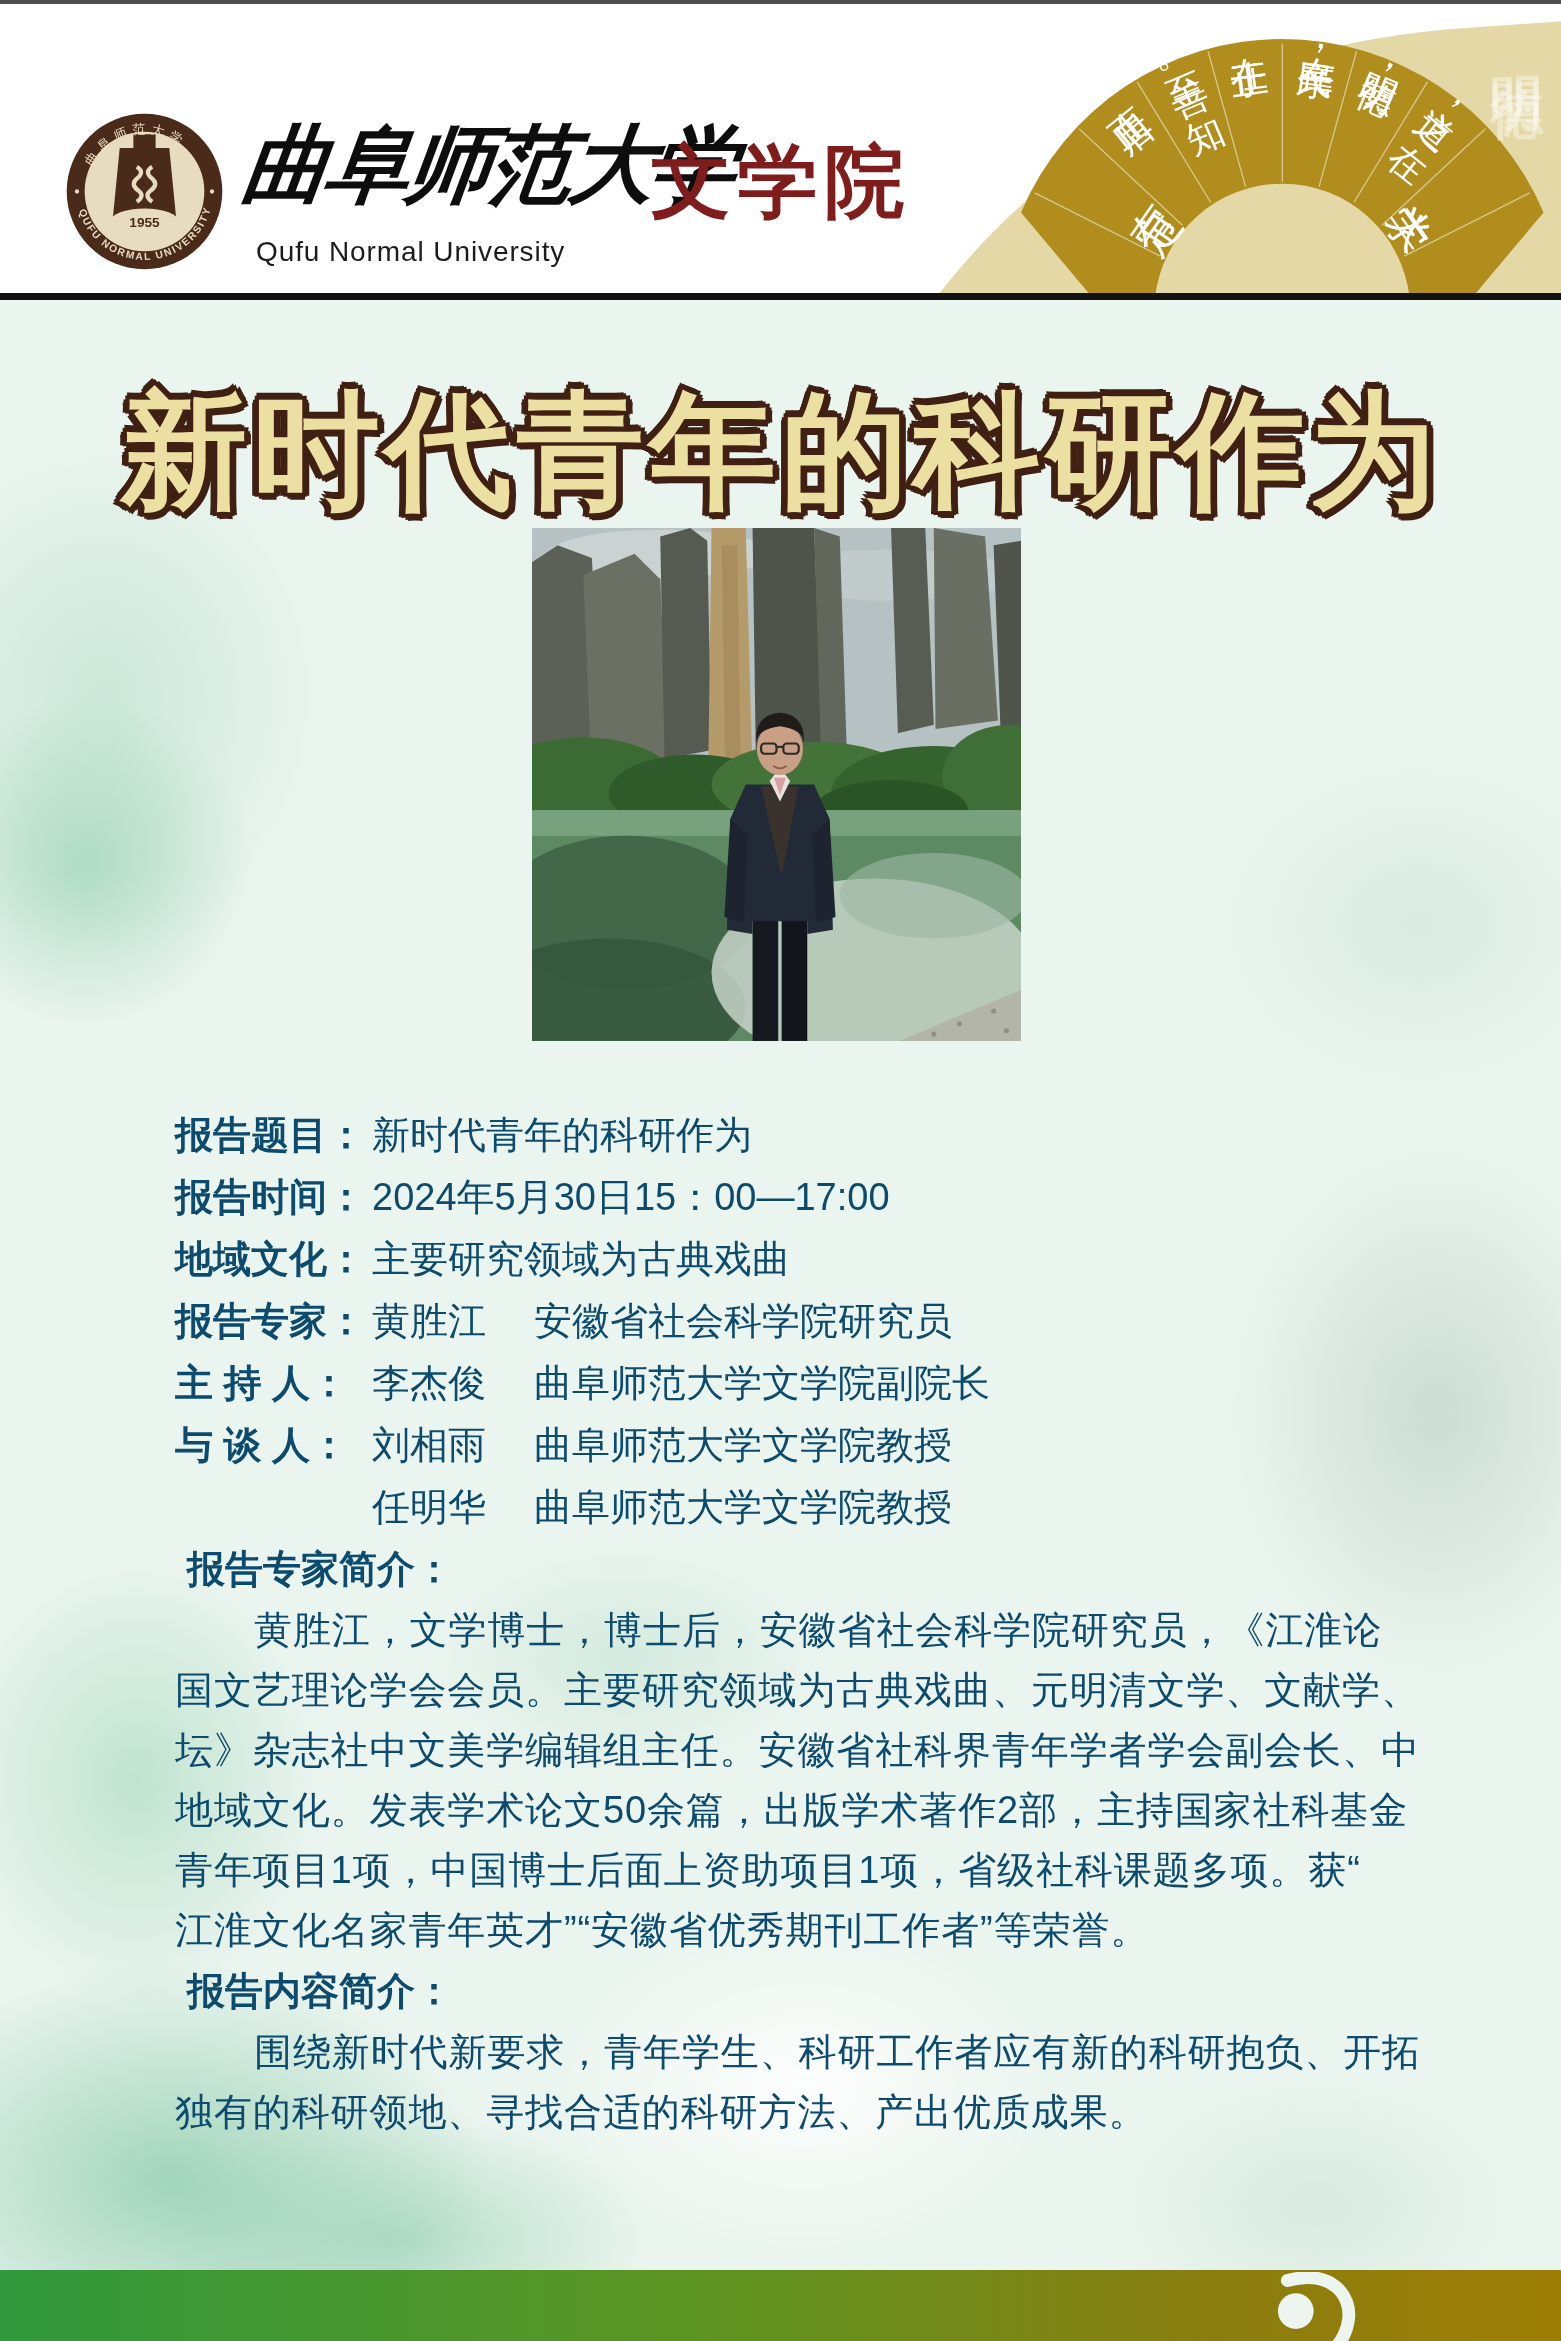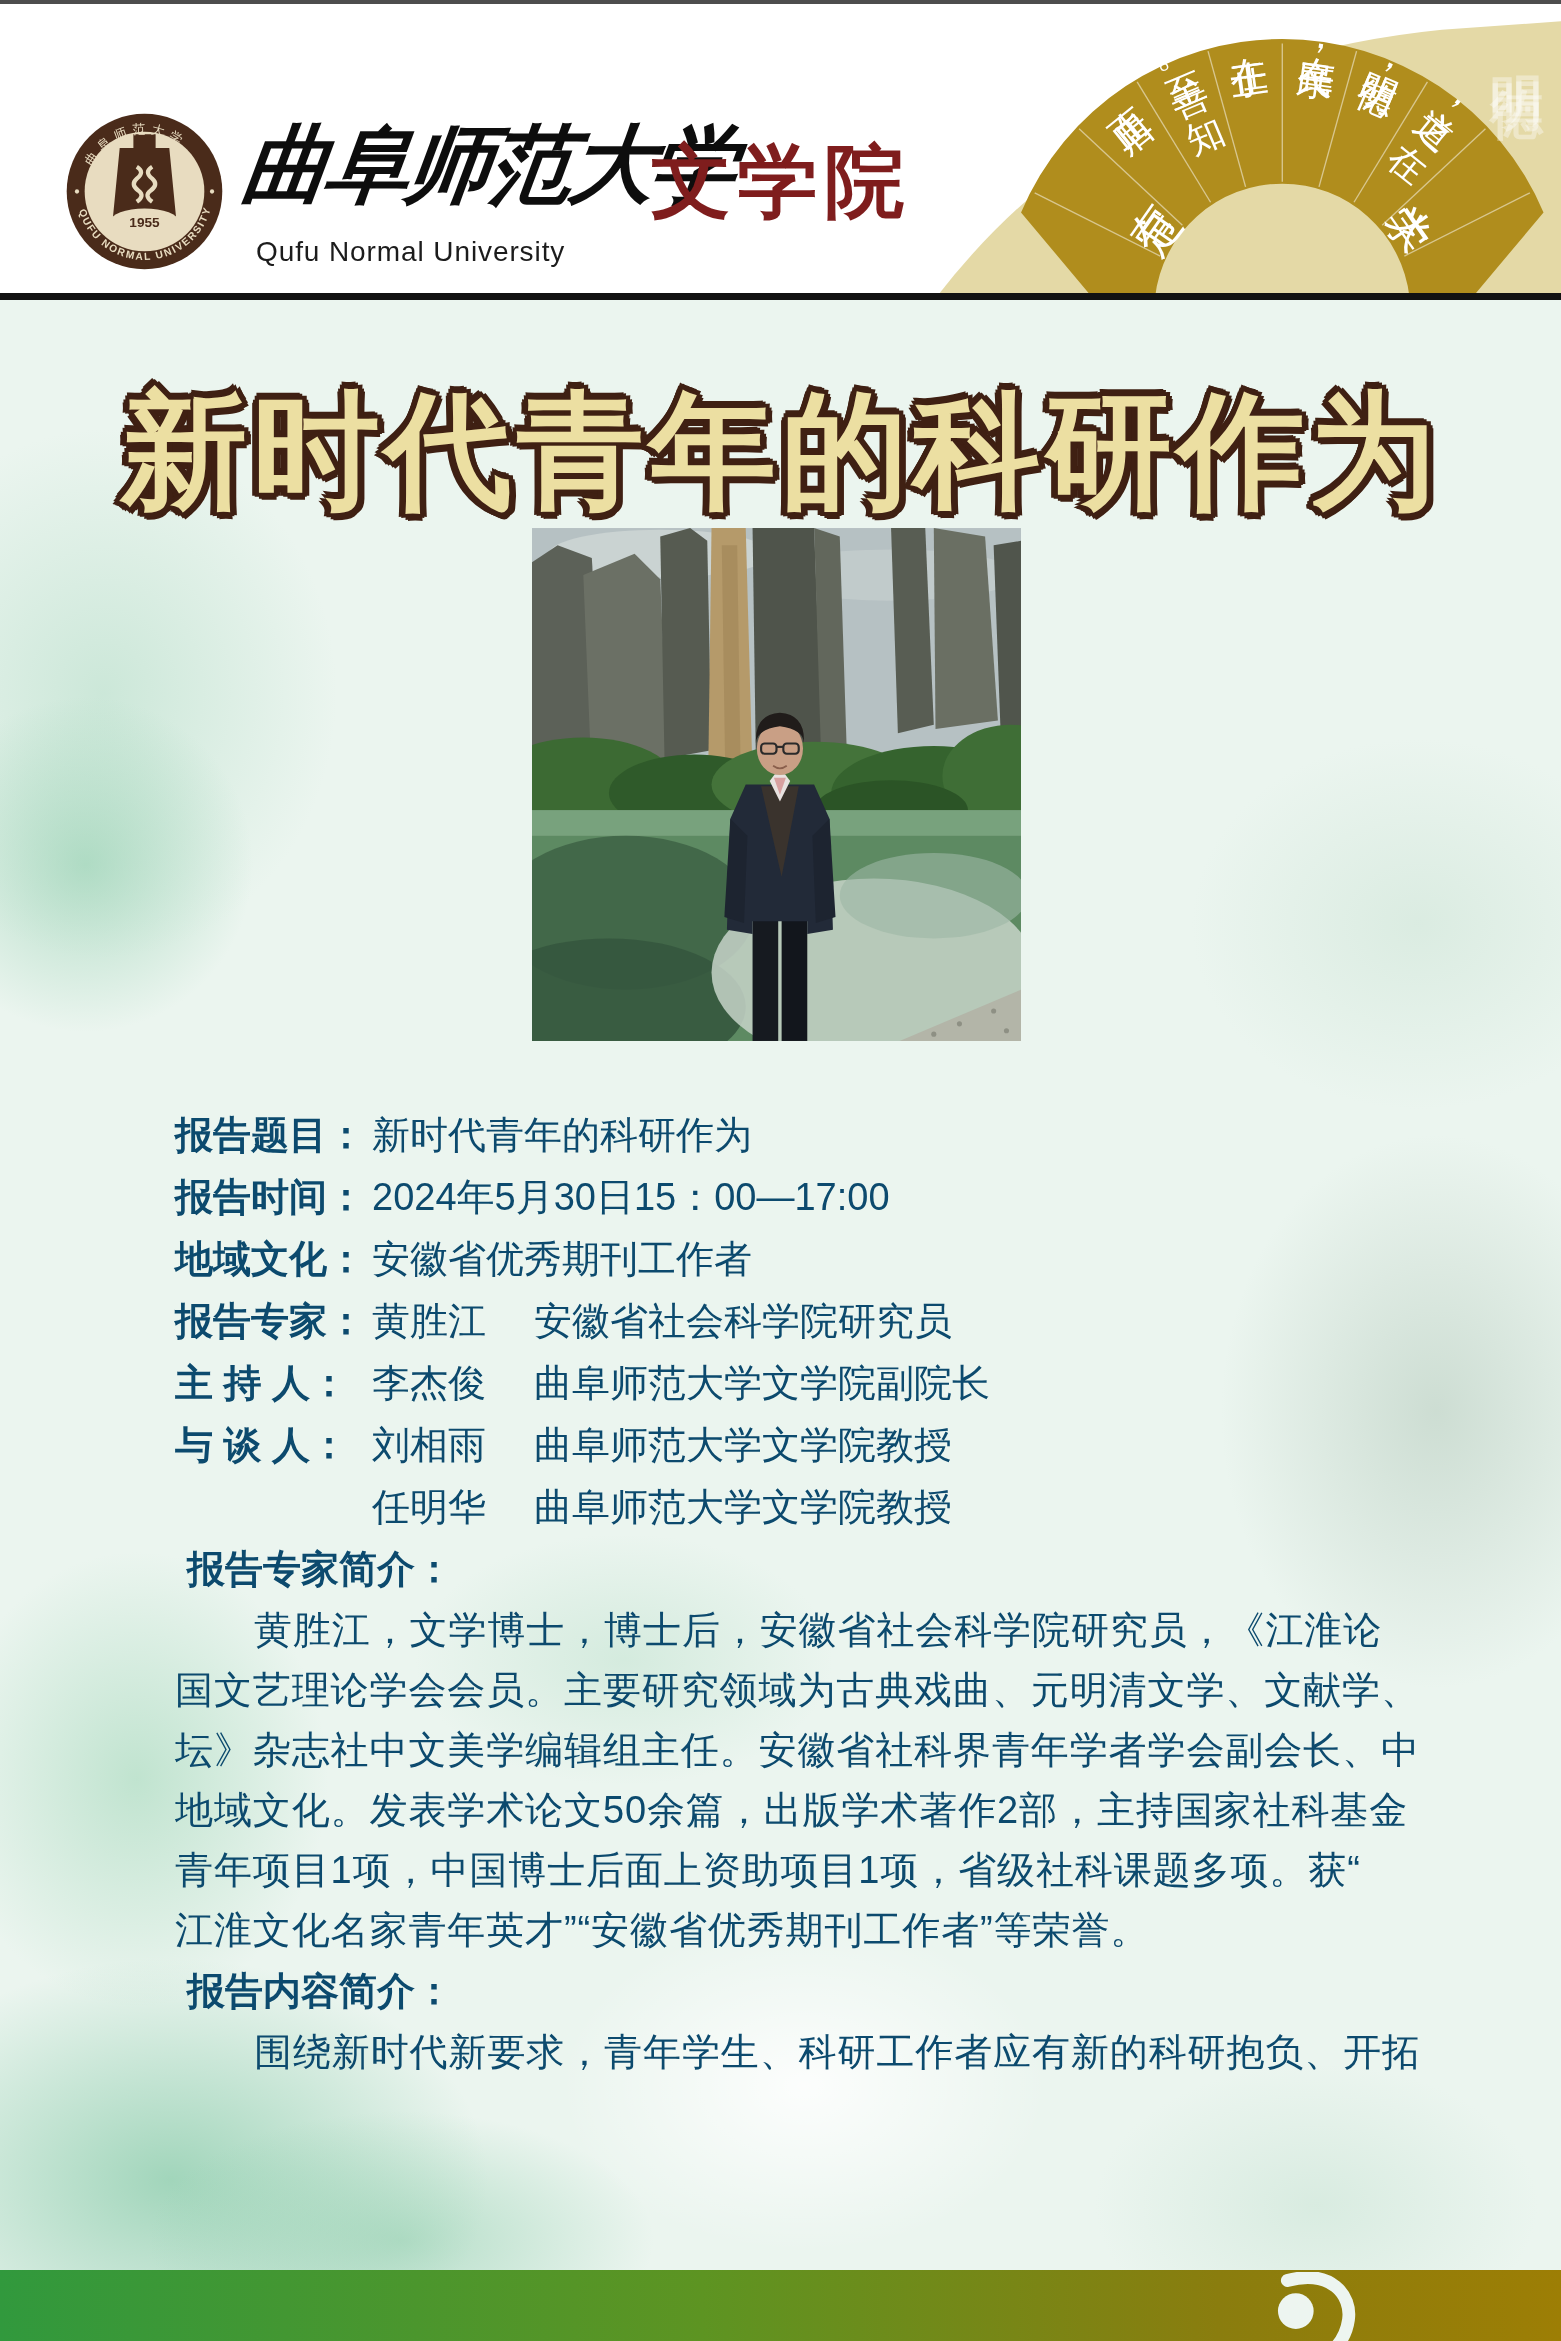--- a/index.html
+++ b/index.html
@@ -227,21 +227,21 @@
     <div class="irow">
       <span class="ilabel">报告题目：</span>
       <span class="ivalue">新时代青年的科研作为</span>
     </div>
     <div class="irow">
       <span class="ilabel">报告时间：</span>
       <span class="ivalue">2024年5月30日15：00—17:00</span>
     </div>
     <div class="irow">
       <span class="ilabel">地域文化：</span>
-      <span class="ivalue">安徽省优秀期刊工作者</span>
+      <span class="ivalue">主要研究领域为古典戏曲</span>
     </div>
     <div class="irow">
       <span class="ilabel">报告专家：</span>
       <span class="iname">黄胜江</span>
       <span class="ivalue">安徽省社会科学院研究员</span>
     </div>
     <div class="irow">
       <span class="ilabel">主 持 人：</span>
       <span class="iname">李杰俊</span>
       <span class="ivalue">曲阜师范大学文学院副院长</span>
@@ -260,20 +260,21 @@
     <div class="sec-head">报告专家简介：</div>
     <div class="pline indent">黄胜江，文学博士，博士后，安徽省社会科学院研究员，《江淮论</div>
     <div class="pline">国文艺理论学会会员。主要研究领域为古典戏曲、元明清文学、文献学、</div>
     <div class="pline">坛》杂志社中文美学编辑组主任。安徽省社科界青年学者学会副会长、中</div>
     <div class="pline">地域文化。发表学术论文50余篇，出版学术著作2部，主持国家社科基金</div>
     <div class="pline">青年项目1项，中国博士后面上资助项目1项，省级社科课题多项。获“</div>
     <div class="pline">江淮文化名家青年英才”“安徽省优秀期刊工作者”等荣誉。</div>
 
     <div class="sec-head">报告内容简介：</div>
     <div class="pline indent">围绕新时代新要求，青年学生、科研工作者应有新的科研抱负、开拓</div>
+    <div class="pline">独有的科研领地、寻找合适的科研方法、产出优质成果。</div>
   </div>
 
   <div class="bottom-bar">
     <svg class="swirl" width="103" height="85" viewBox="0 0 120 100">
       <path d="M 28 10 C 80 -4 104 28 100 56 C 96 86 74 100 54 112" stroke="#edf5f0" stroke-width="15" fill="none" stroke-linecap="round"></path>
       <circle cx="38" cy="46" r="21" fill="#edf5f0"></circle>
     </svg>
   </div>
 
 </div>

